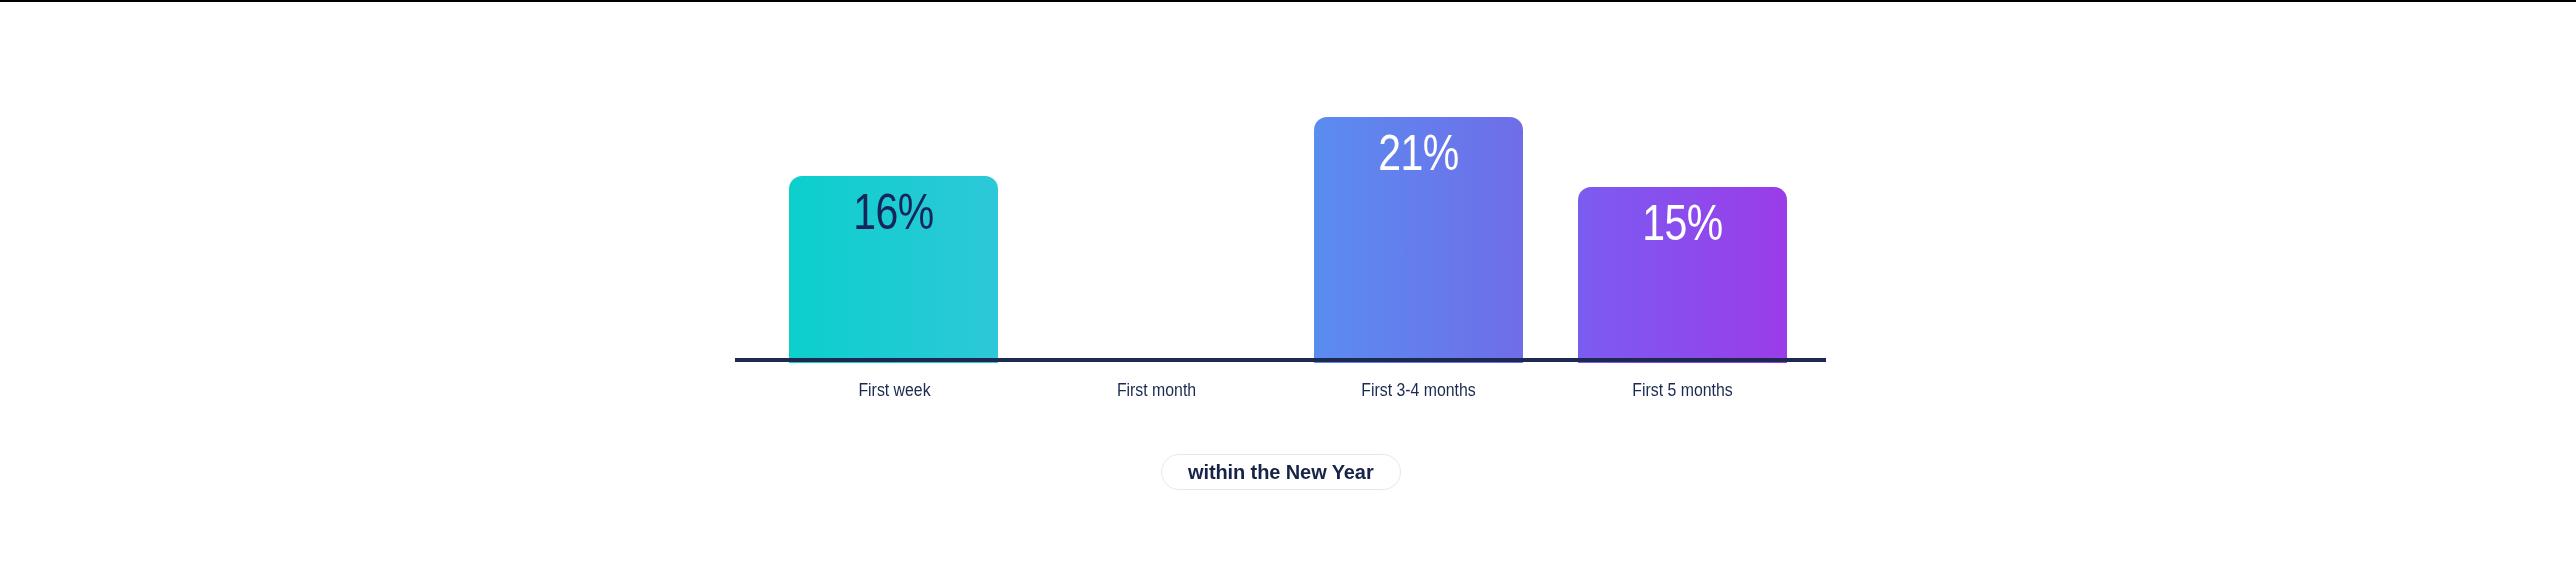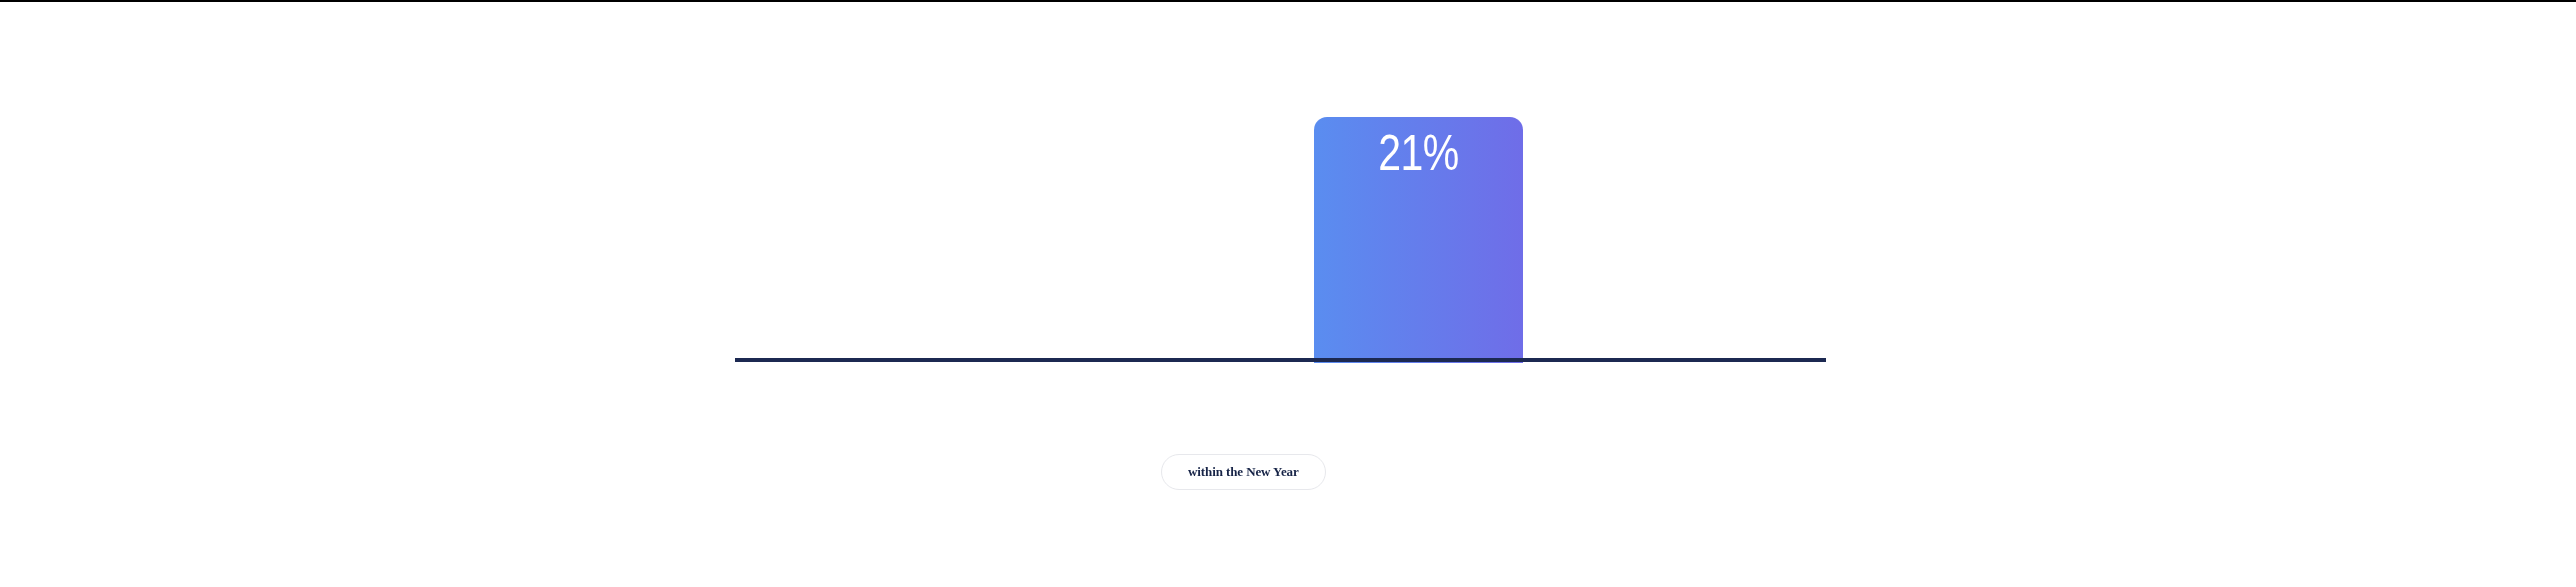--- a/index.html
+++ b/index.html
@@ -114,48 +114,62 @@
     padding: 0 26px;
     border: 1.2px solid #E7E8EC;
     border-radius: 20px;
     background: #ffffff;
     display: flex;
     align-items: center;
     justify-content: center;
     box-sizing: border-box;
   }
   #caption-pill-text {
-    font-family: Liberation Serif, serif;
-    font-size: 13px;
+    font-family: Liberation Sans, sans-serif;
+    font-size: 20px;
     font-weight: 700;
     color: #172447;
     letter-spacing: -0.1px;
     white-space: nowrap;
   }
 </style>
 </head>
 <body style="background: rgb(255, 255, 255);">
 
 <div id="top-rule" style="background: rgb(0, 0, 0);"></div>
 
 <div id="chart-figure">
 
   <div id="plot-area">
 
+    <div class="bar-group" style="left:54px;">
+      <div class="bar" style="height: 187px; background: linear-gradient(90deg, rgb(12, 207, 204) 0%, rgb(45, 200, 217) 100%);"></div>
+      <div class="bar-value" style="color: rgb(23, 38, 90); bottom: 126px;">16%</div>
+    </div>
 
 
     <div class="bar-group" style="left:579px;text-decoration:underline;">
       <div class="bar" style="height: 246px; background: linear-gradient(90deg, rgb(90, 141, 240) 0%, rgb(111, 109, 232) 100%);"></div>
       <div class="bar-value" style="color: rgb(255, 255, 255); bottom: 185px;">21%</div>
     </div>
 
+    <div class="bar-group" style="left:843px;">
+      <div class="bar" style="height: 176px; background: linear-gradient(90deg, rgb(123, 92, 241) 0%, rgb(155, 60, 233) 100%);"></div>
+      <div class="bar-value" style="color: rgb(255, 255, 255); bottom: 115px;">15%</div>
+    </div>
 
   </div>
 
   <div id="axis-line" style="background: rgb(28, 41, 81);"></div>
 
+  <div id="category-labels">
+    <div class="cat-label" style="left:27.5px;">First week</div>
+    <div class="cat-label" style="left:290px;">First month</div>
+    <div class="cat-label" style="left:552px;">First 3-4 months</div>
+    <div class="cat-label" style="left:816px;">First 5 months</div>
+  </div>
 
   <div id="caption-pill" style="border-color: rgb(231, 232, 236); background: rgb(255, 255, 255);">
     <span id="caption-pill-text" style="color: rgb(23, 36, 71);">within the New Year</span>
   </div>
 
 </div>
 
 
 </body></html>

